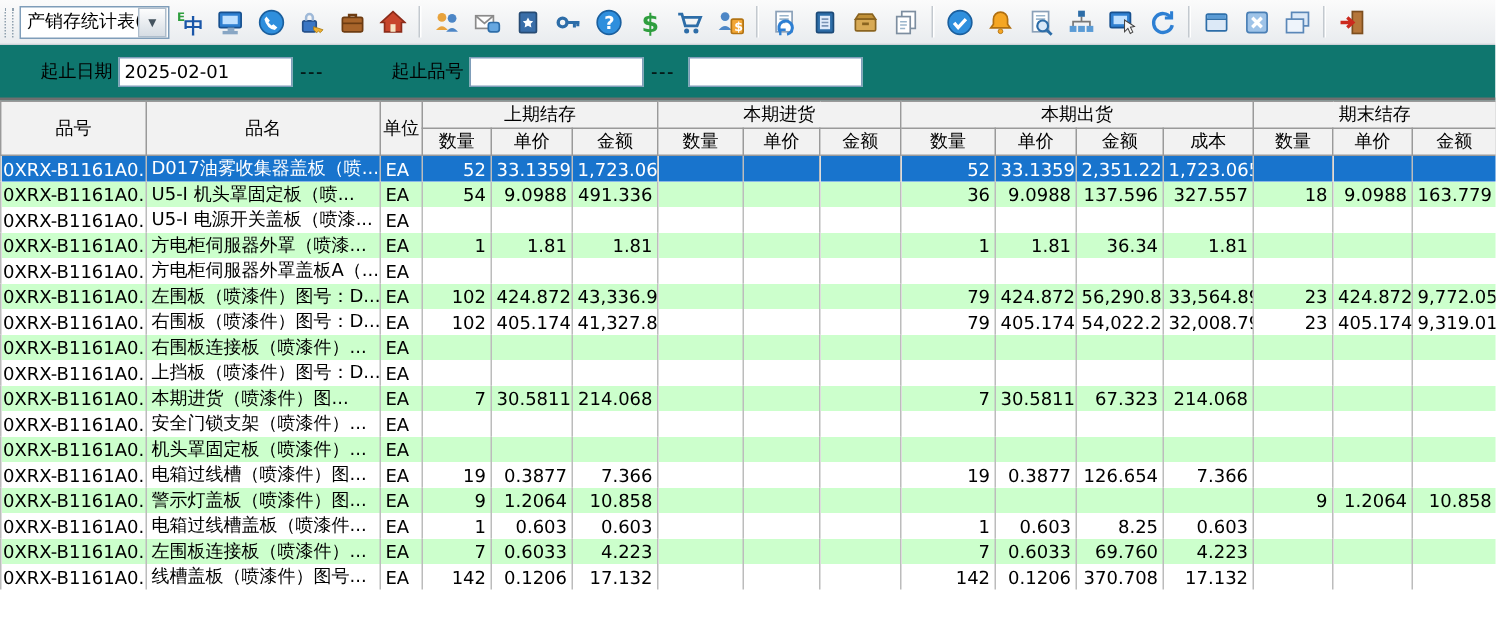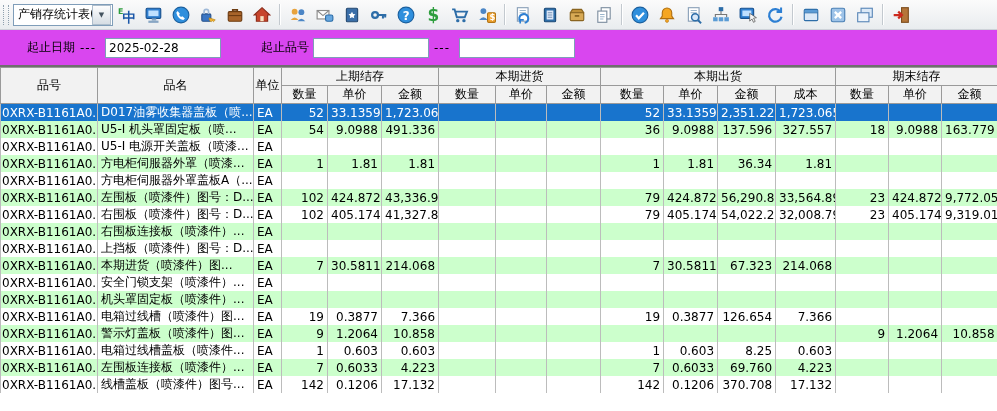--- a/index.html
+++ b/index.html
@@ -18,21 +18,21 @@
   .combo{display:flex;align-items:center;width:100px;height:22px;background:#fff;
     border:1px solid #7f9db9;box-sizing:border-box;}
   .combo-text{flex:1;padding:0 2px 0 4px;white-space:nowrap;overflow:hidden;font-size:12px;}
   .combo-arrow{width:17px;height:18px;margin-right:1px;display:flex;align-items:center;justify-content:center;
     background:linear-gradient(#fdfdfd,#d6dde4);border:1px solid #aebdcc;font-size:7px;color:#44535f;}
   .tool-btn{width:23px;height:23px;display:flex;align-items:center;justify-content:center;margin:0 2px;border-radius:2px;}
   .tool-btn svg{width:18px;height:18px;}
   .tb-sep{width:1px;height:21px;background:#c3c9cf;box-shadow:1px 0 0 #ffffff;margin:0 4px;}
   
   .filterbar{
-    height:37px;background:#d946ef;display:flex;align-items:center;
+    height:37px;background:#0f766e;display:flex;align-items:center;
     border-bottom:2px solid #6f6f6f;box-sizing:border-box;
   }
   .f-label{margin-left:27px;white-space:nowrap;}
   .f-label.second{margin-left:40px;}
   .f-input{width:116px;height:20px;box-sizing:border-box;border:1px solid #7f9db9;background:#fff;
     font-family:inherit;font-size:12px;padding:0 3px;margin-left:4px;}
   .f-dash{margin:0 5px;letter-spacing:1px;}
   
   table{border-collapse:collapse;table-layout:fixed;width:997px;}
   th{
@@ -251,22 +251,22 @@
         <svg viewBox="0 0 16 16">
           <rect x="8.5" y="1.5" width="6" height="13" fill="#b5763a" stroke="#7d4e1e"></rect>
           <path d="M1.5 8 h6.5 M5.5 5 L8.8 8 L5.5 11" fill="none" stroke="#cc2a1e" stroke-width="2"></path>
         </svg>
       </span>
     </div>
 </div>
 
 <div class="filterbar">
   <span class="f-label">起止日期</span>
+  <input class="f-input" value="2025-02-01" style="">
   <span class="f-dash">---</span>
-  <input class="f-input" value="2025-02-28" style="">
   <span class="f-label second">起止品号</span>
   <input class="f-input" value="" style="">
   <span class="f-dash">---</span>
   <input class="f-input" value="" style="">
 </div>
 
 <table>
   <colgroup>
     <col style="width:97px">
       <col style="width:156px">

